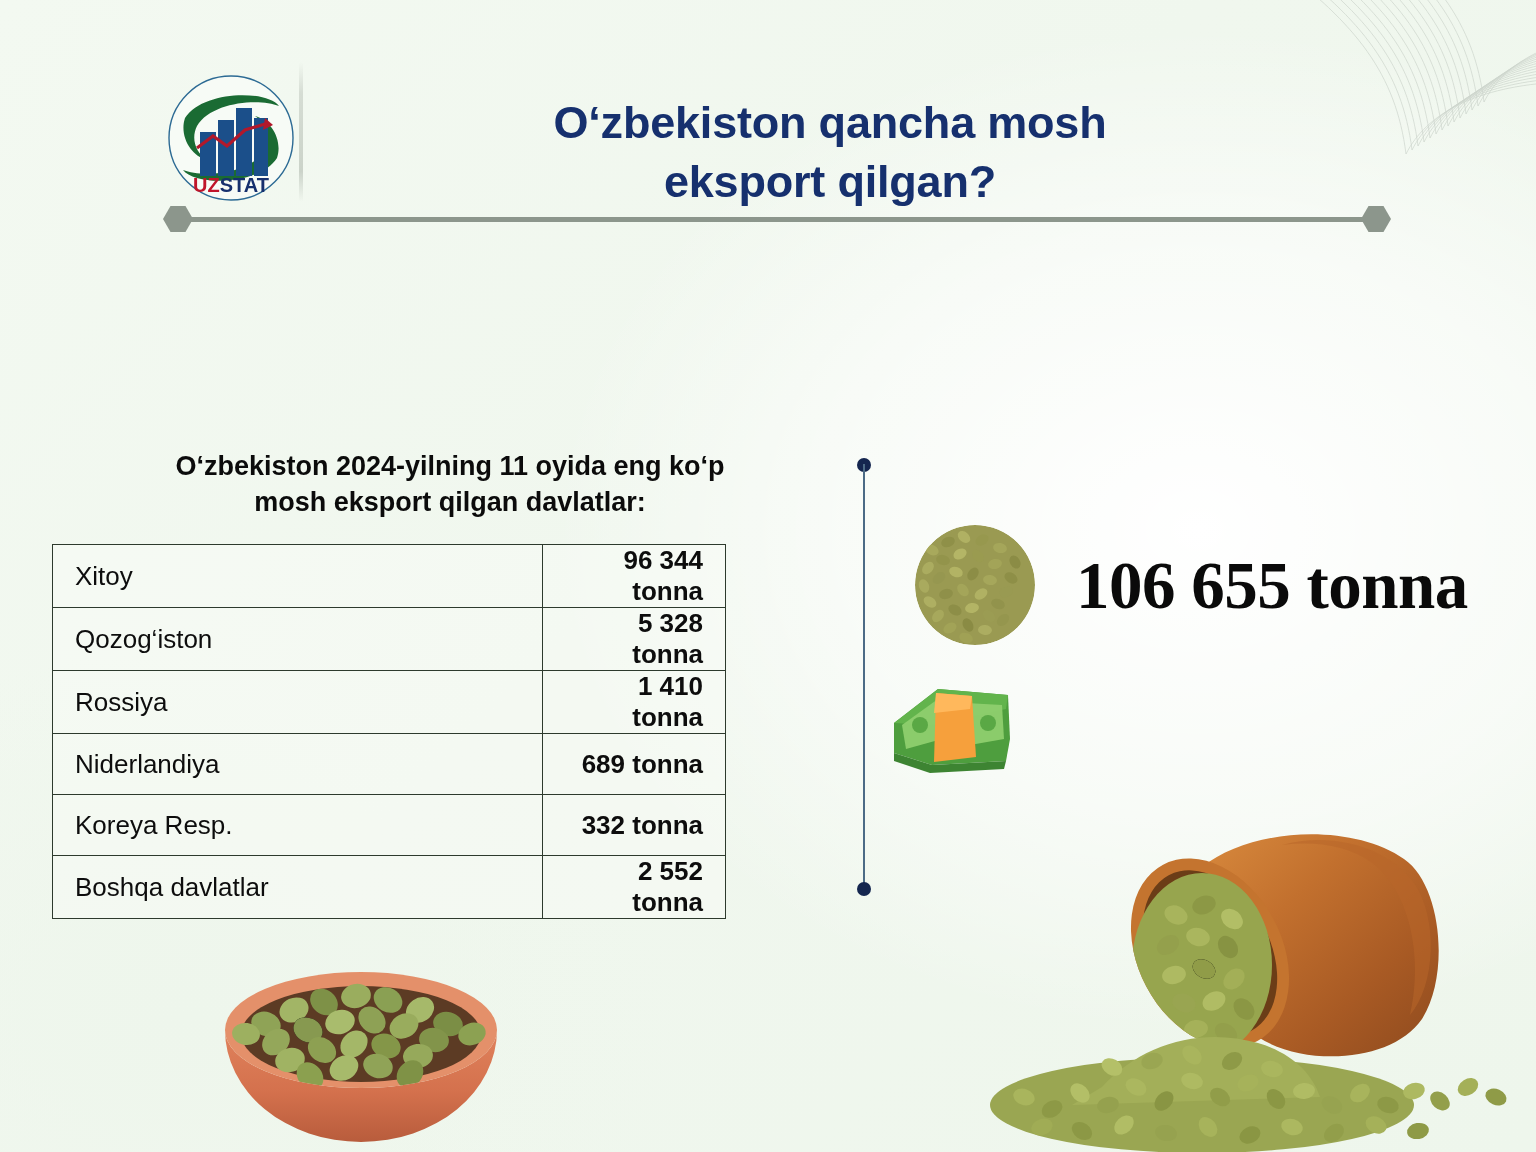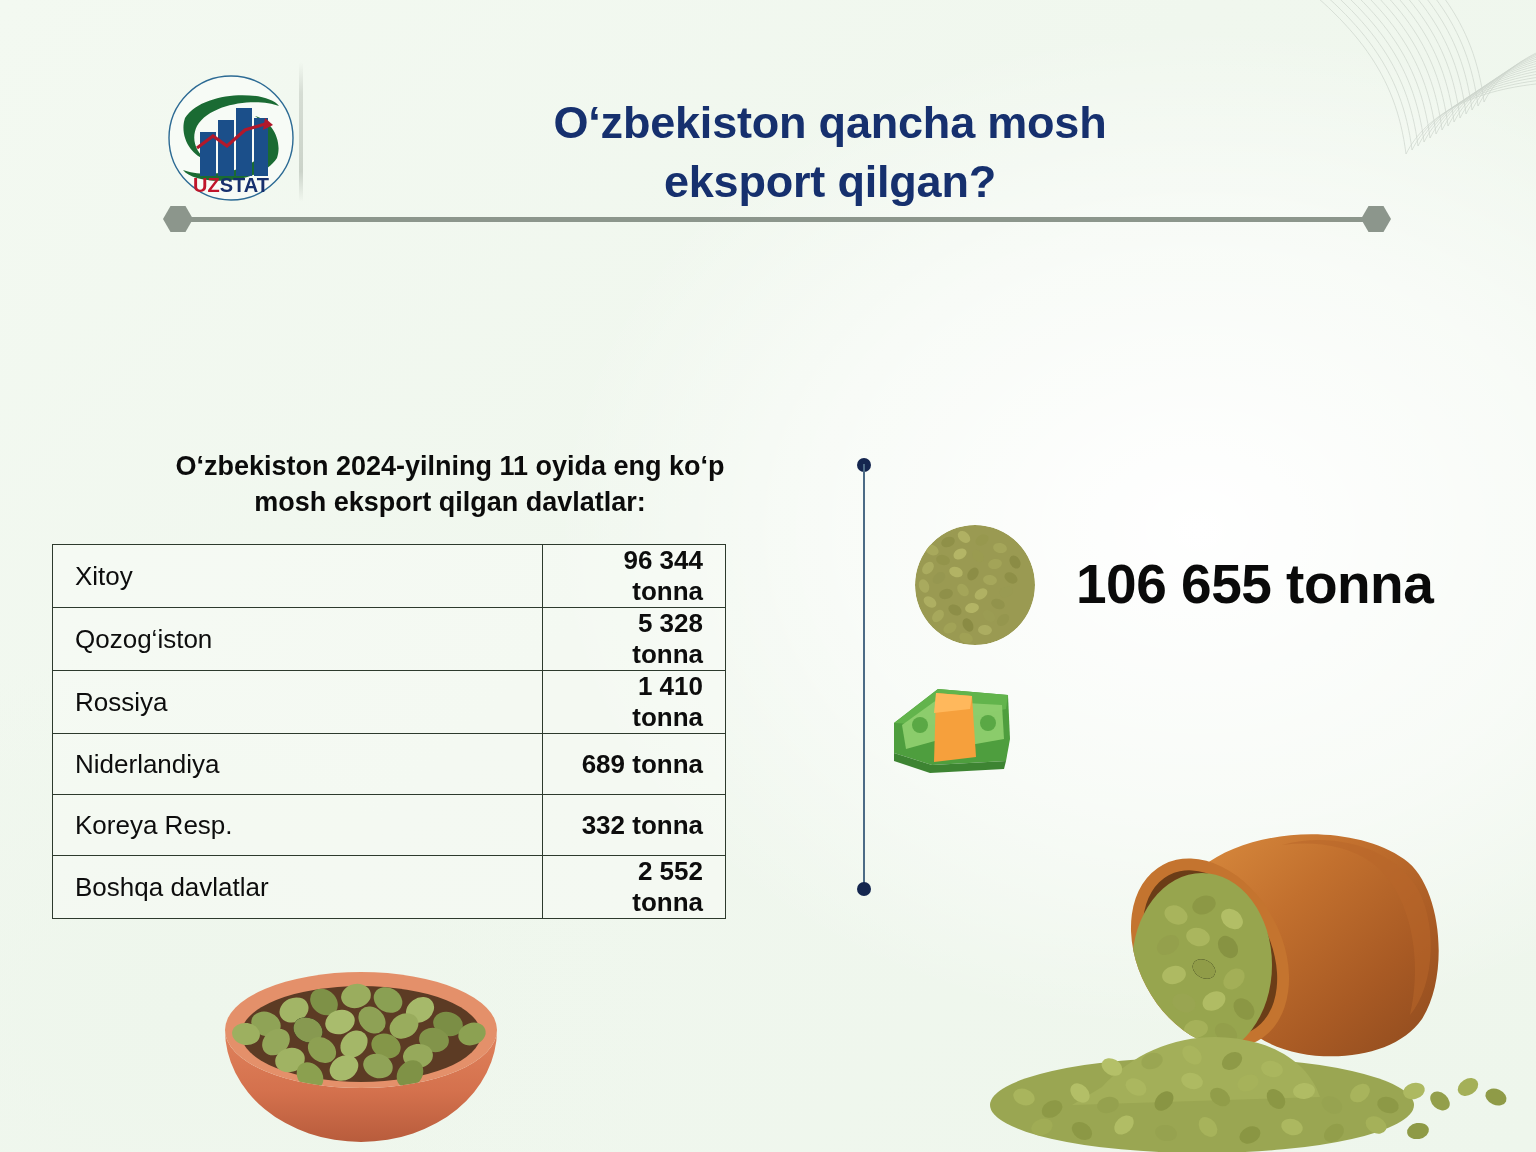--- a/index.html
+++ b/index.html
@@ -172,25 +172,26 @@
   
   .highlight {
     position: absolute;
     display: flex;
     align-items: center;
   }
   .hl-tonnage { left: 910px; top: 520px; width: 600px; }
   .hl-money  { left: 880px; top: 665px; width: 640px; }
 
   .hl-text {
-    font-size: 55px;
+    font-size: 67px;
     font-weight: bold;
     color: #0a0a0a;
     line-height: 1.08;
     letter-spacing: -0.5px;
+    font-family: Liberation Serif, serif;
   }
   .hl-tonnage .hl-text { margin-left: 36px; }
   .hl-money .hl-text { margin-left: 22px; text-align: center; width: 460px; }
 
   .seed-pile { width: 130px; height: 130px; flex: 0 0 auto; }
   .money-icon { width: 150px; height: 120px; flex: 0 0 auto; }
 
   
   .export-btn {
     position: absolute;

